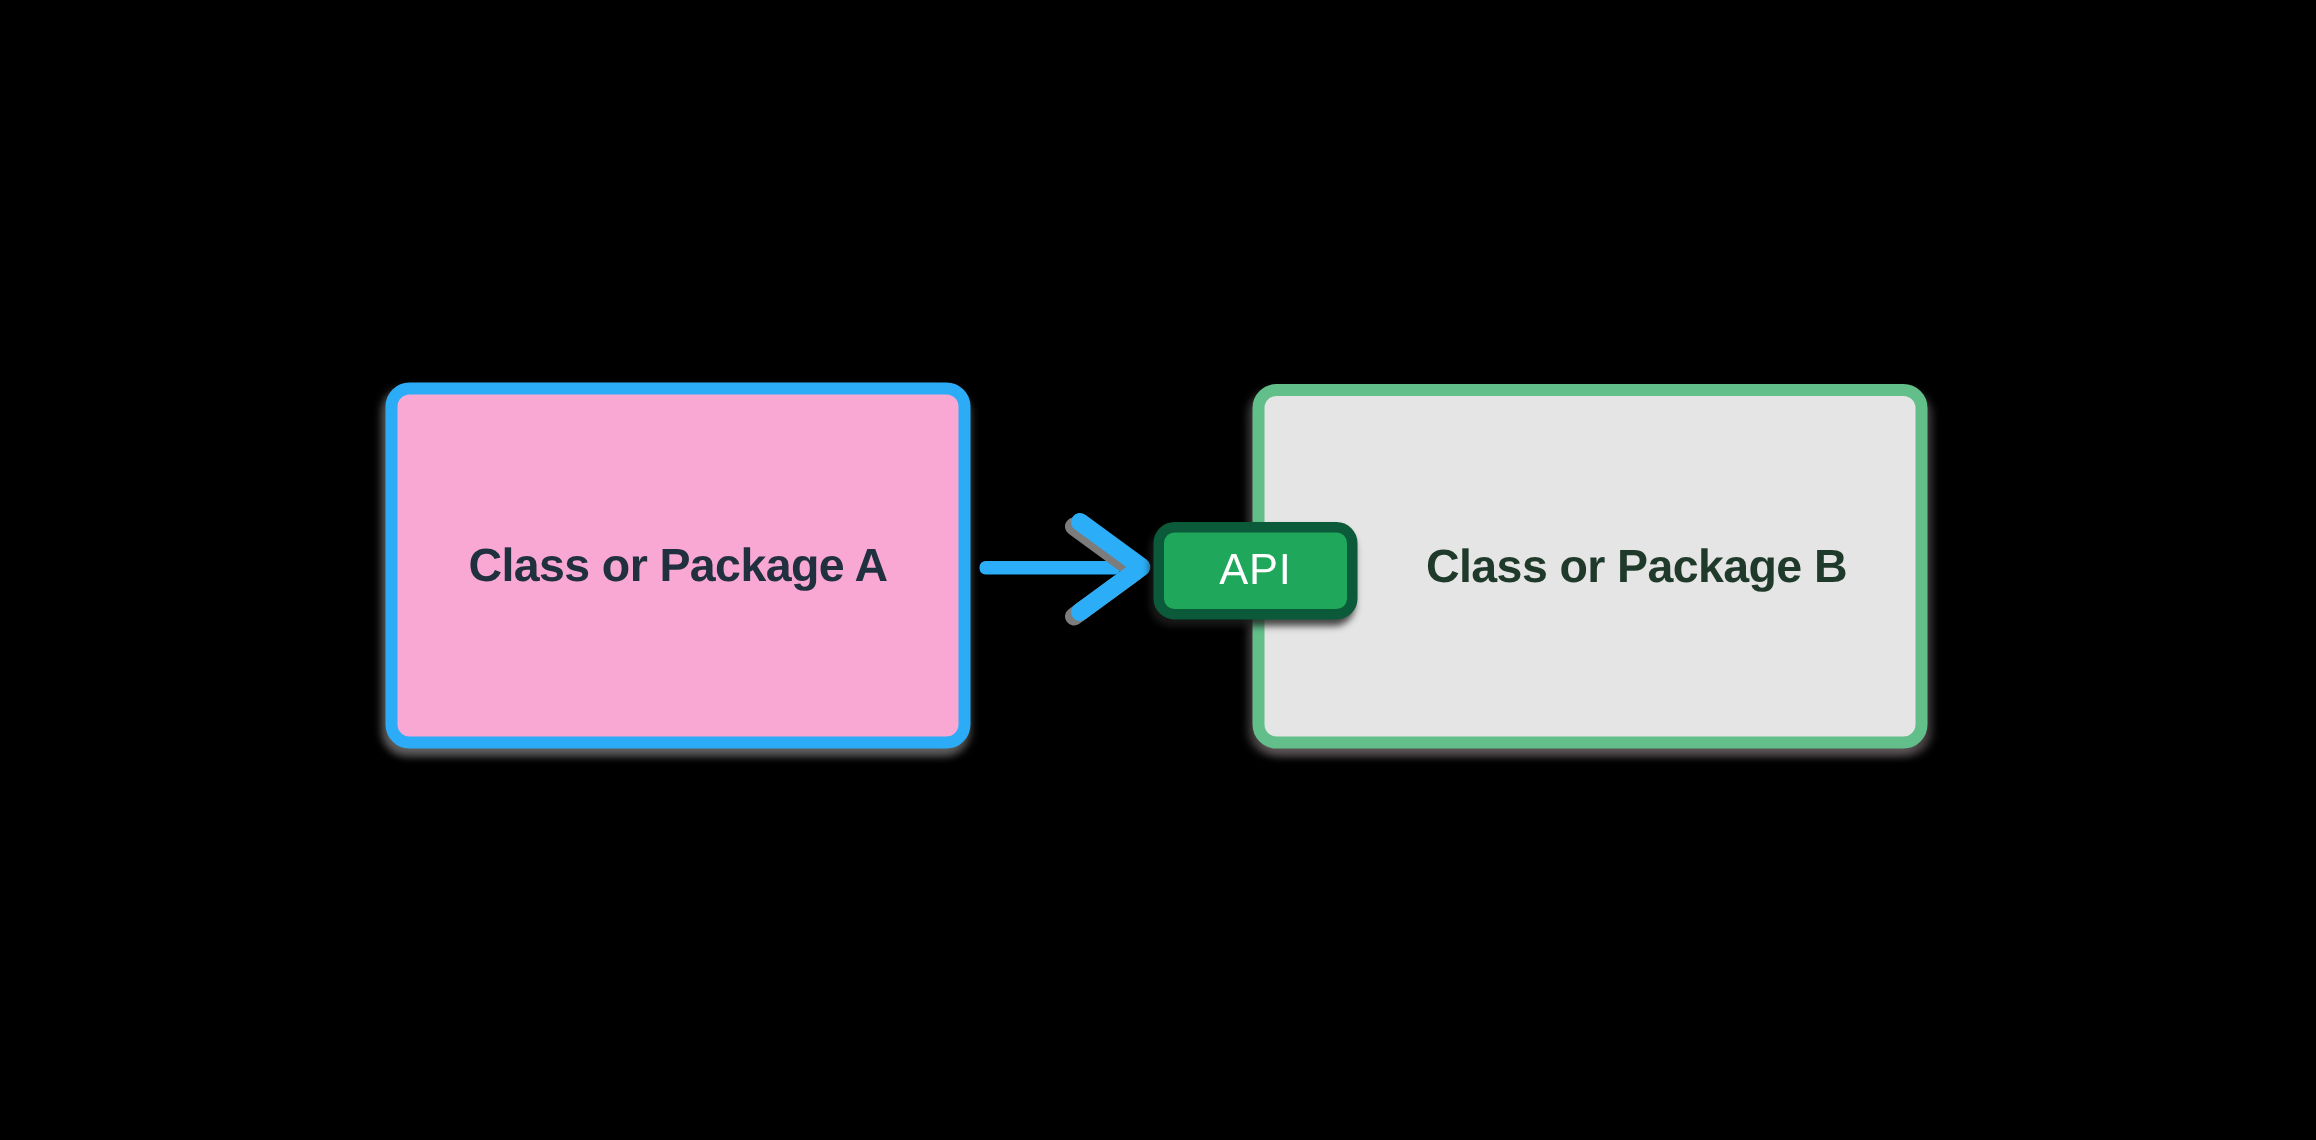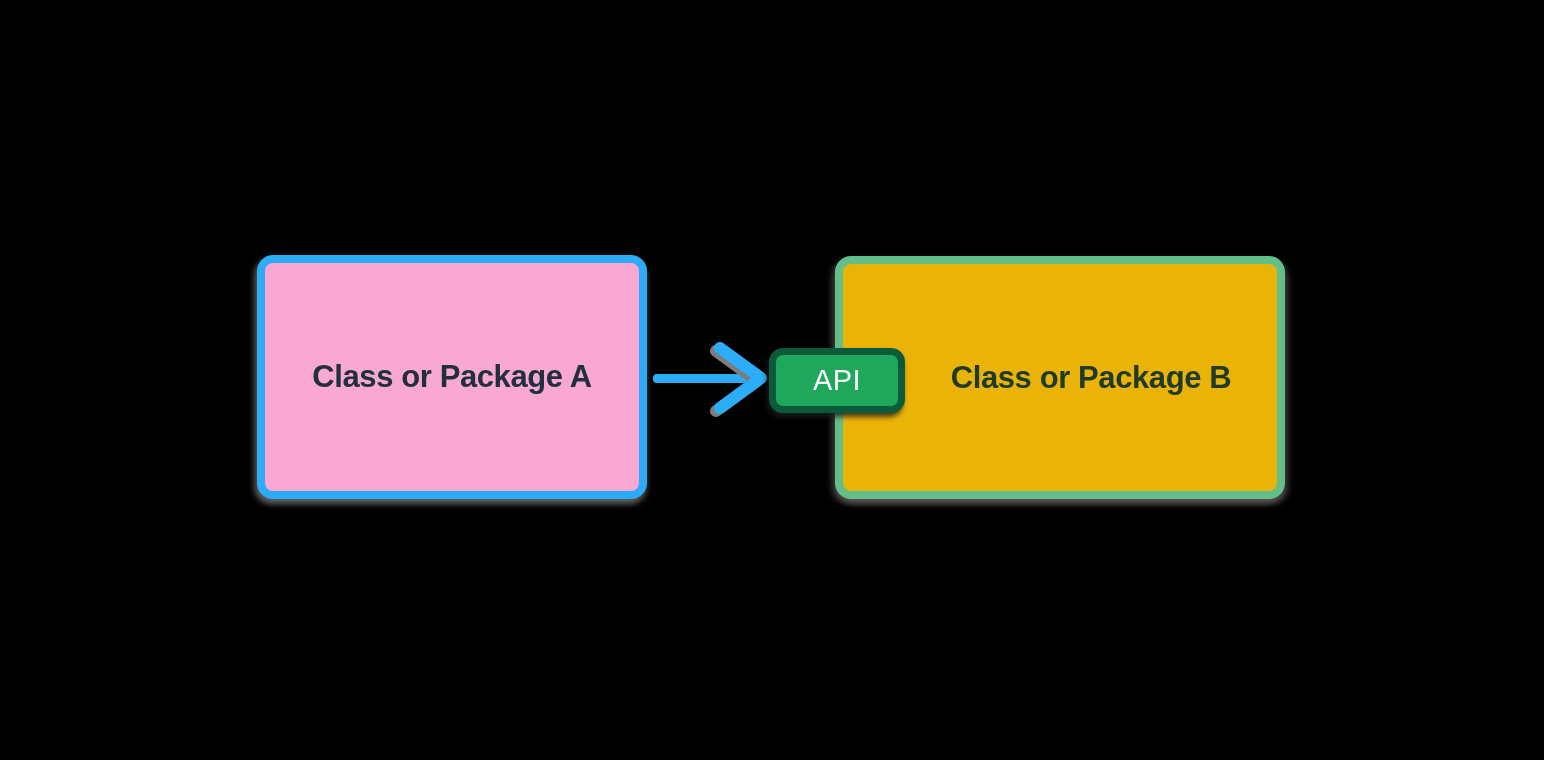--- a/index.html
+++ b/index.html
@@ -118,17 +118,17 @@
 
     <path d="M6 12 L47 42 L6 72" fill="none" stroke-width="12" stroke-linecap="round" stroke-linejoin="round" style="stroke: rgb(124, 124, 124);"></path>
 
     <path d="M10 9 L51 39 L10 69" fill="none" stroke-width="12" stroke-linecap="round" stroke-linejoin="round" style="stroke: rgb(43, 174, 247);"></path>
   </svg>
 
   <div class="api-badge" style="background: rgb(31, 167, 92); border-color: rgb(11, 91, 59);">
     <span class="badge-label" style="color: rgb(255, 255, 255);">API</span>
   </div>
 
-  <div class="box-b" style="background: #eab308; border-color: rgb(98, 191, 138);">
+  <div class="box-b" style="background: #e5e5e5; border-color: rgb(98, 191, 138);">
     <span class="box-label" style="color: rgb(31, 58, 43);">Class or Package B</span>
   </div>
 
 </div>
 
 </body></html>

